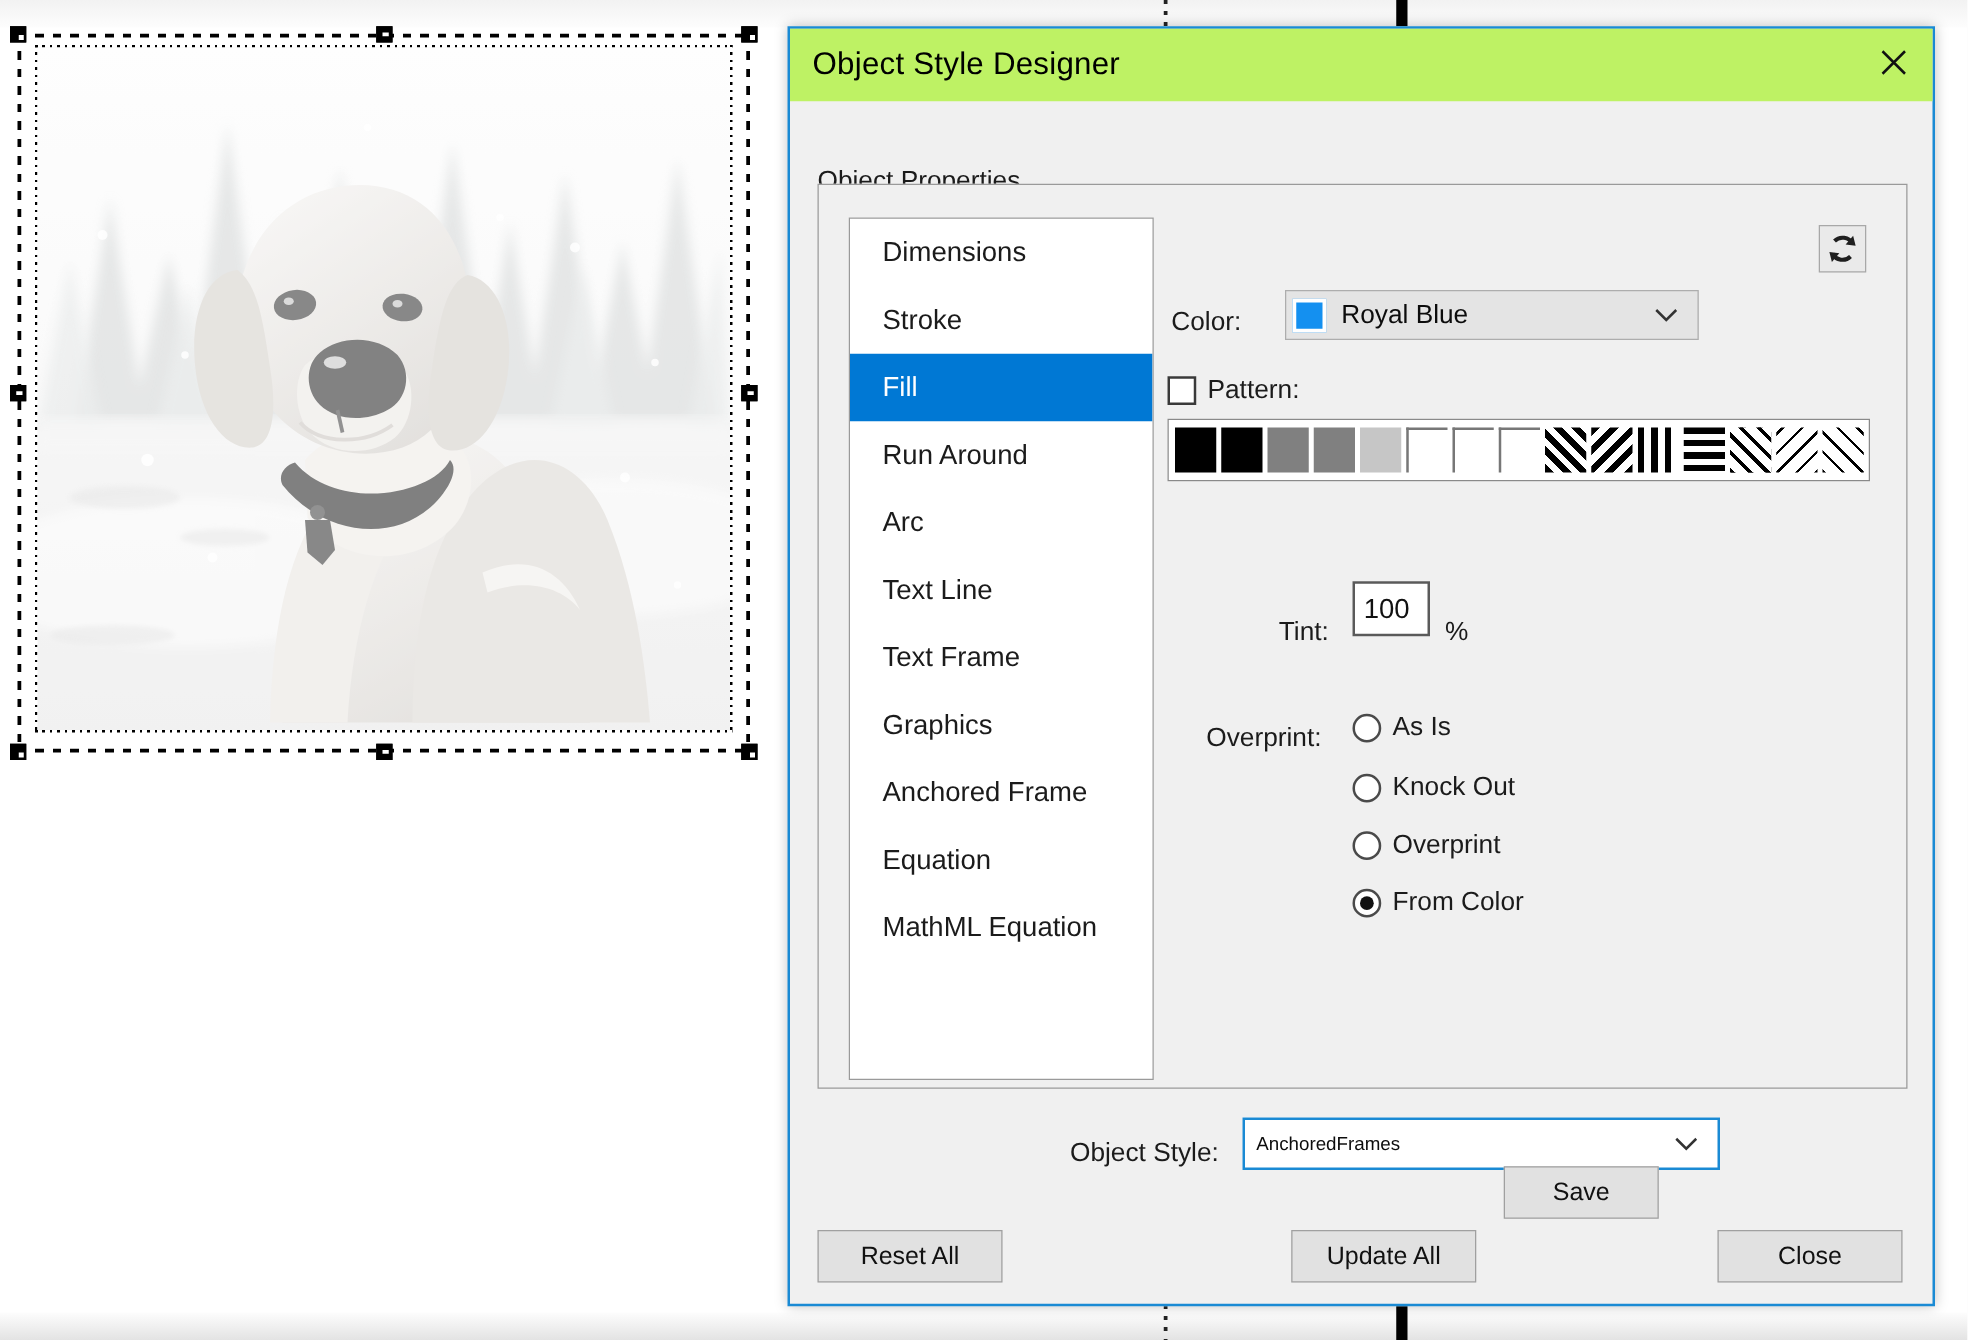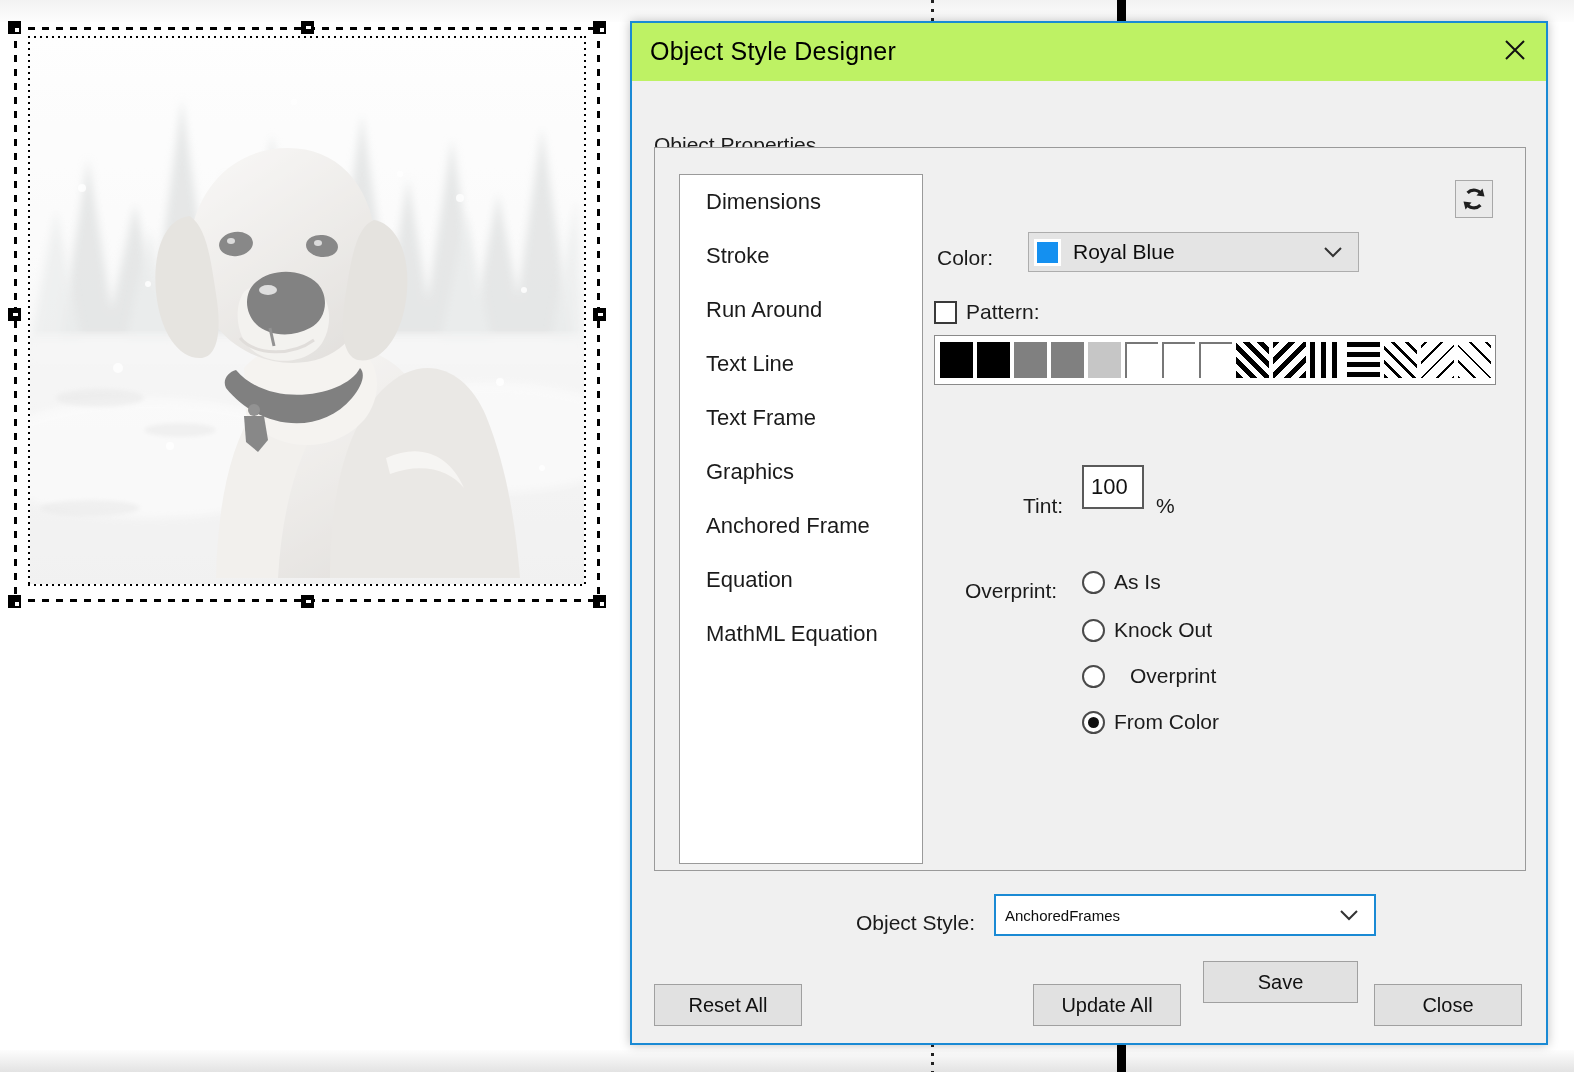--- a/index.html
+++ b/index.html
@@ -353,21 +353,21 @@
     background: #e1e1e1;
     border: 1px solid #a0a0a0;
     box-sizing: border-box;
     display: flex; align-items: center; justify-content: center;
     font-size: 20px;
     color: #111;
     cursor: pointer;
   }
   #btn-reset  { left: 22px;  top: 961px; width: 148px; }
   #btn-update { left: 401px; top: 961px; width: 148px; }
-  #btn-save   { left: 571px; top: 938px; width: 155px; }
+  #btn-save   { left: 571px; top: 910px; width: 124px; }
   #btn-close  { left: 742px; top: 961px; width: 148px; }
 </style>
 </head>
 <body>
 
 <div id="root">
 
   <div id="canvas">
     <div class="page-edge-top"></div>
     <div class="page-edge-bottom"></div>
@@ -517,21 +517,23 @@
       </div>
     </div>
 
     <div id="group-label">Object Properties</div>
 
     <div id="groupbox">
 
       <div id="listbox">
         <div class="list-item">Dimensions</div>
         <div class="list-item">Stroke</div>
+        <div class="list-item selected">Fill</div>
         <div class="list-item">Run Around</div>
+        <div class="list-item">Arc</div>
         <div class="list-item">Text Line</div>
         <div class="list-item">Text Frame</div>
         <div class="list-item">Graphics</div>
         <div class="list-item">Anchored Frame</div>
         <div class="list-item">Equation</div>
         <div class="list-item">MathML Equation</div>
       </div>
 
       <div id="detail-pane">
 
@@ -586,21 +588,21 @@
         <div class="field-label" id="overprint-label">Overprint:</div>
 
         <div class="radio-row" style="top:396px;">
           <div class="radio"></div>
           <div class="radio-label">As Is</div>
         </div>
         <div class="radio-row" style="top:444px;">
           <div class="radio"></div>
           <div class="radio-label">Knock Out</div>
         </div>
-        <div class="radio-row" style="top:490px;gap:16px;">
+        <div class="radio-row" style="top:490px;">
           <div class="radio"></div>
           <div class="radio-label">Overprint</div>
         </div>
         <div class="radio-row" style="top:536px;">
           <div class="radio checked"></div>
           <div class="radio-label">From Color</div>
         </div>
 
       </div>
     </div>

